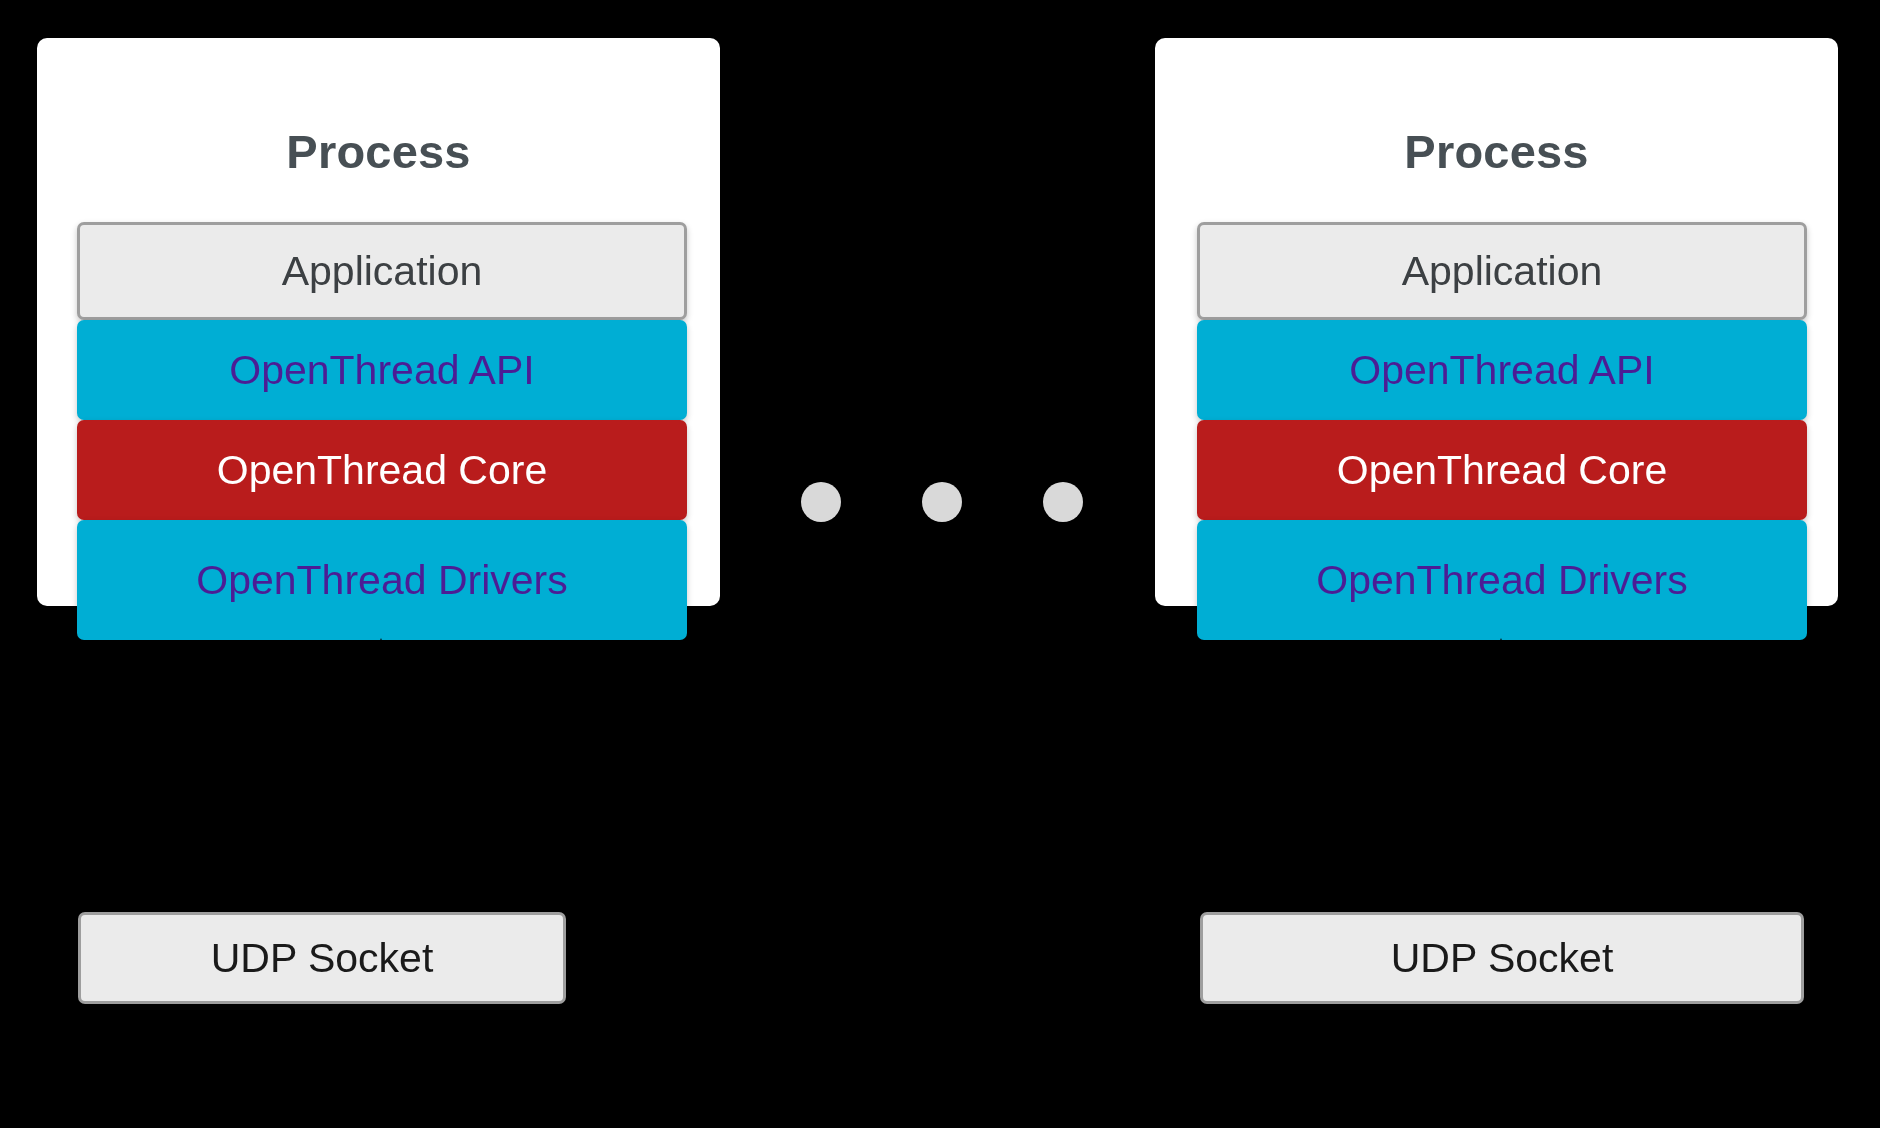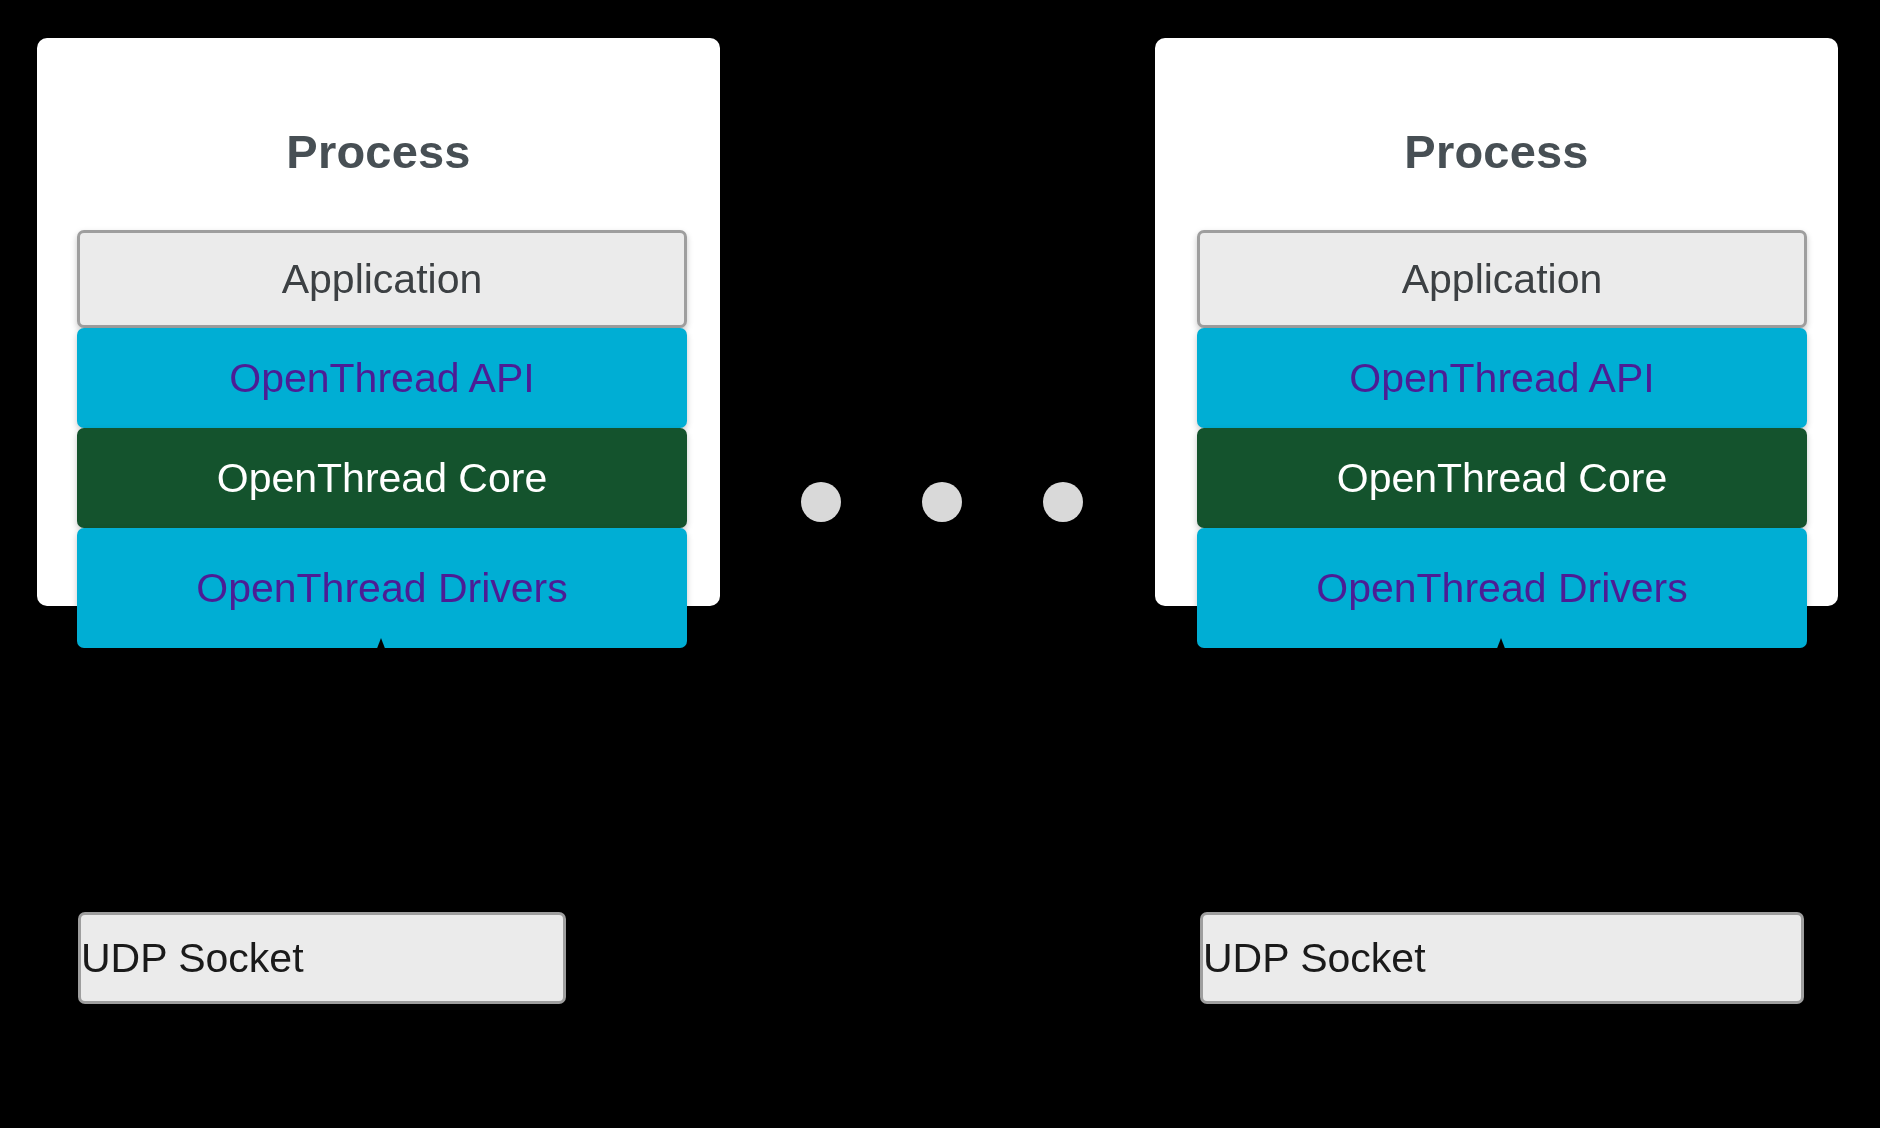--- a/index.html
+++ b/index.html
@@ -39,42 +39,41 @@
 
   
   .layer {
     position: absolute;
     border-radius: 7px;
     display: flex;
     align-items: center;
     justify-content: center;
     box-shadow: 0 3px 6px rgba(0,0,0,0.22);
     box-sizing: border-box;
-    margin-top: 8px;
   }
   .layer-label {
     font-size: 41px;
     line-height: 1;
     white-space: nowrap;
   }
   .layer.app {
     background: #ebebeb;
     border: 3px solid #9e9e9e;
   }
   .layer.app .layer-label {
     color: #3c4043;
   }
   .layer.cyan {
     background: #00aed4;
   }
   .layer.cyan .layer-label {
     color: #4c1d95;
   }
   .layer.navy {
-    background: #14532d;
+    background: #b91c1c;
   }
   .layer.navy .layer-label {
     color: #ffffff;
   }
 
   
   .arrow {
     position: absolute;
   }
 
@@ -103,20 +102,21 @@
     line-height: 1;
     white-space: nowrap;
   }
   .socket-box {
     position: absolute;
     background: #ebebeb;
     border: 3px solid #9e9e9e;
     border-radius: 7px;
     display: flex;
     align-items: center;
+    justify-content: center;
     box-shadow: 0 3px 6px rgba(0,0,0,0.22);
     box-sizing: border-box;
   }
   .socket-label {
     font-size: 41px;
     color: #1a1a1a;
     line-height: 1;
     white-space: nowrap;
   }
 </style>

